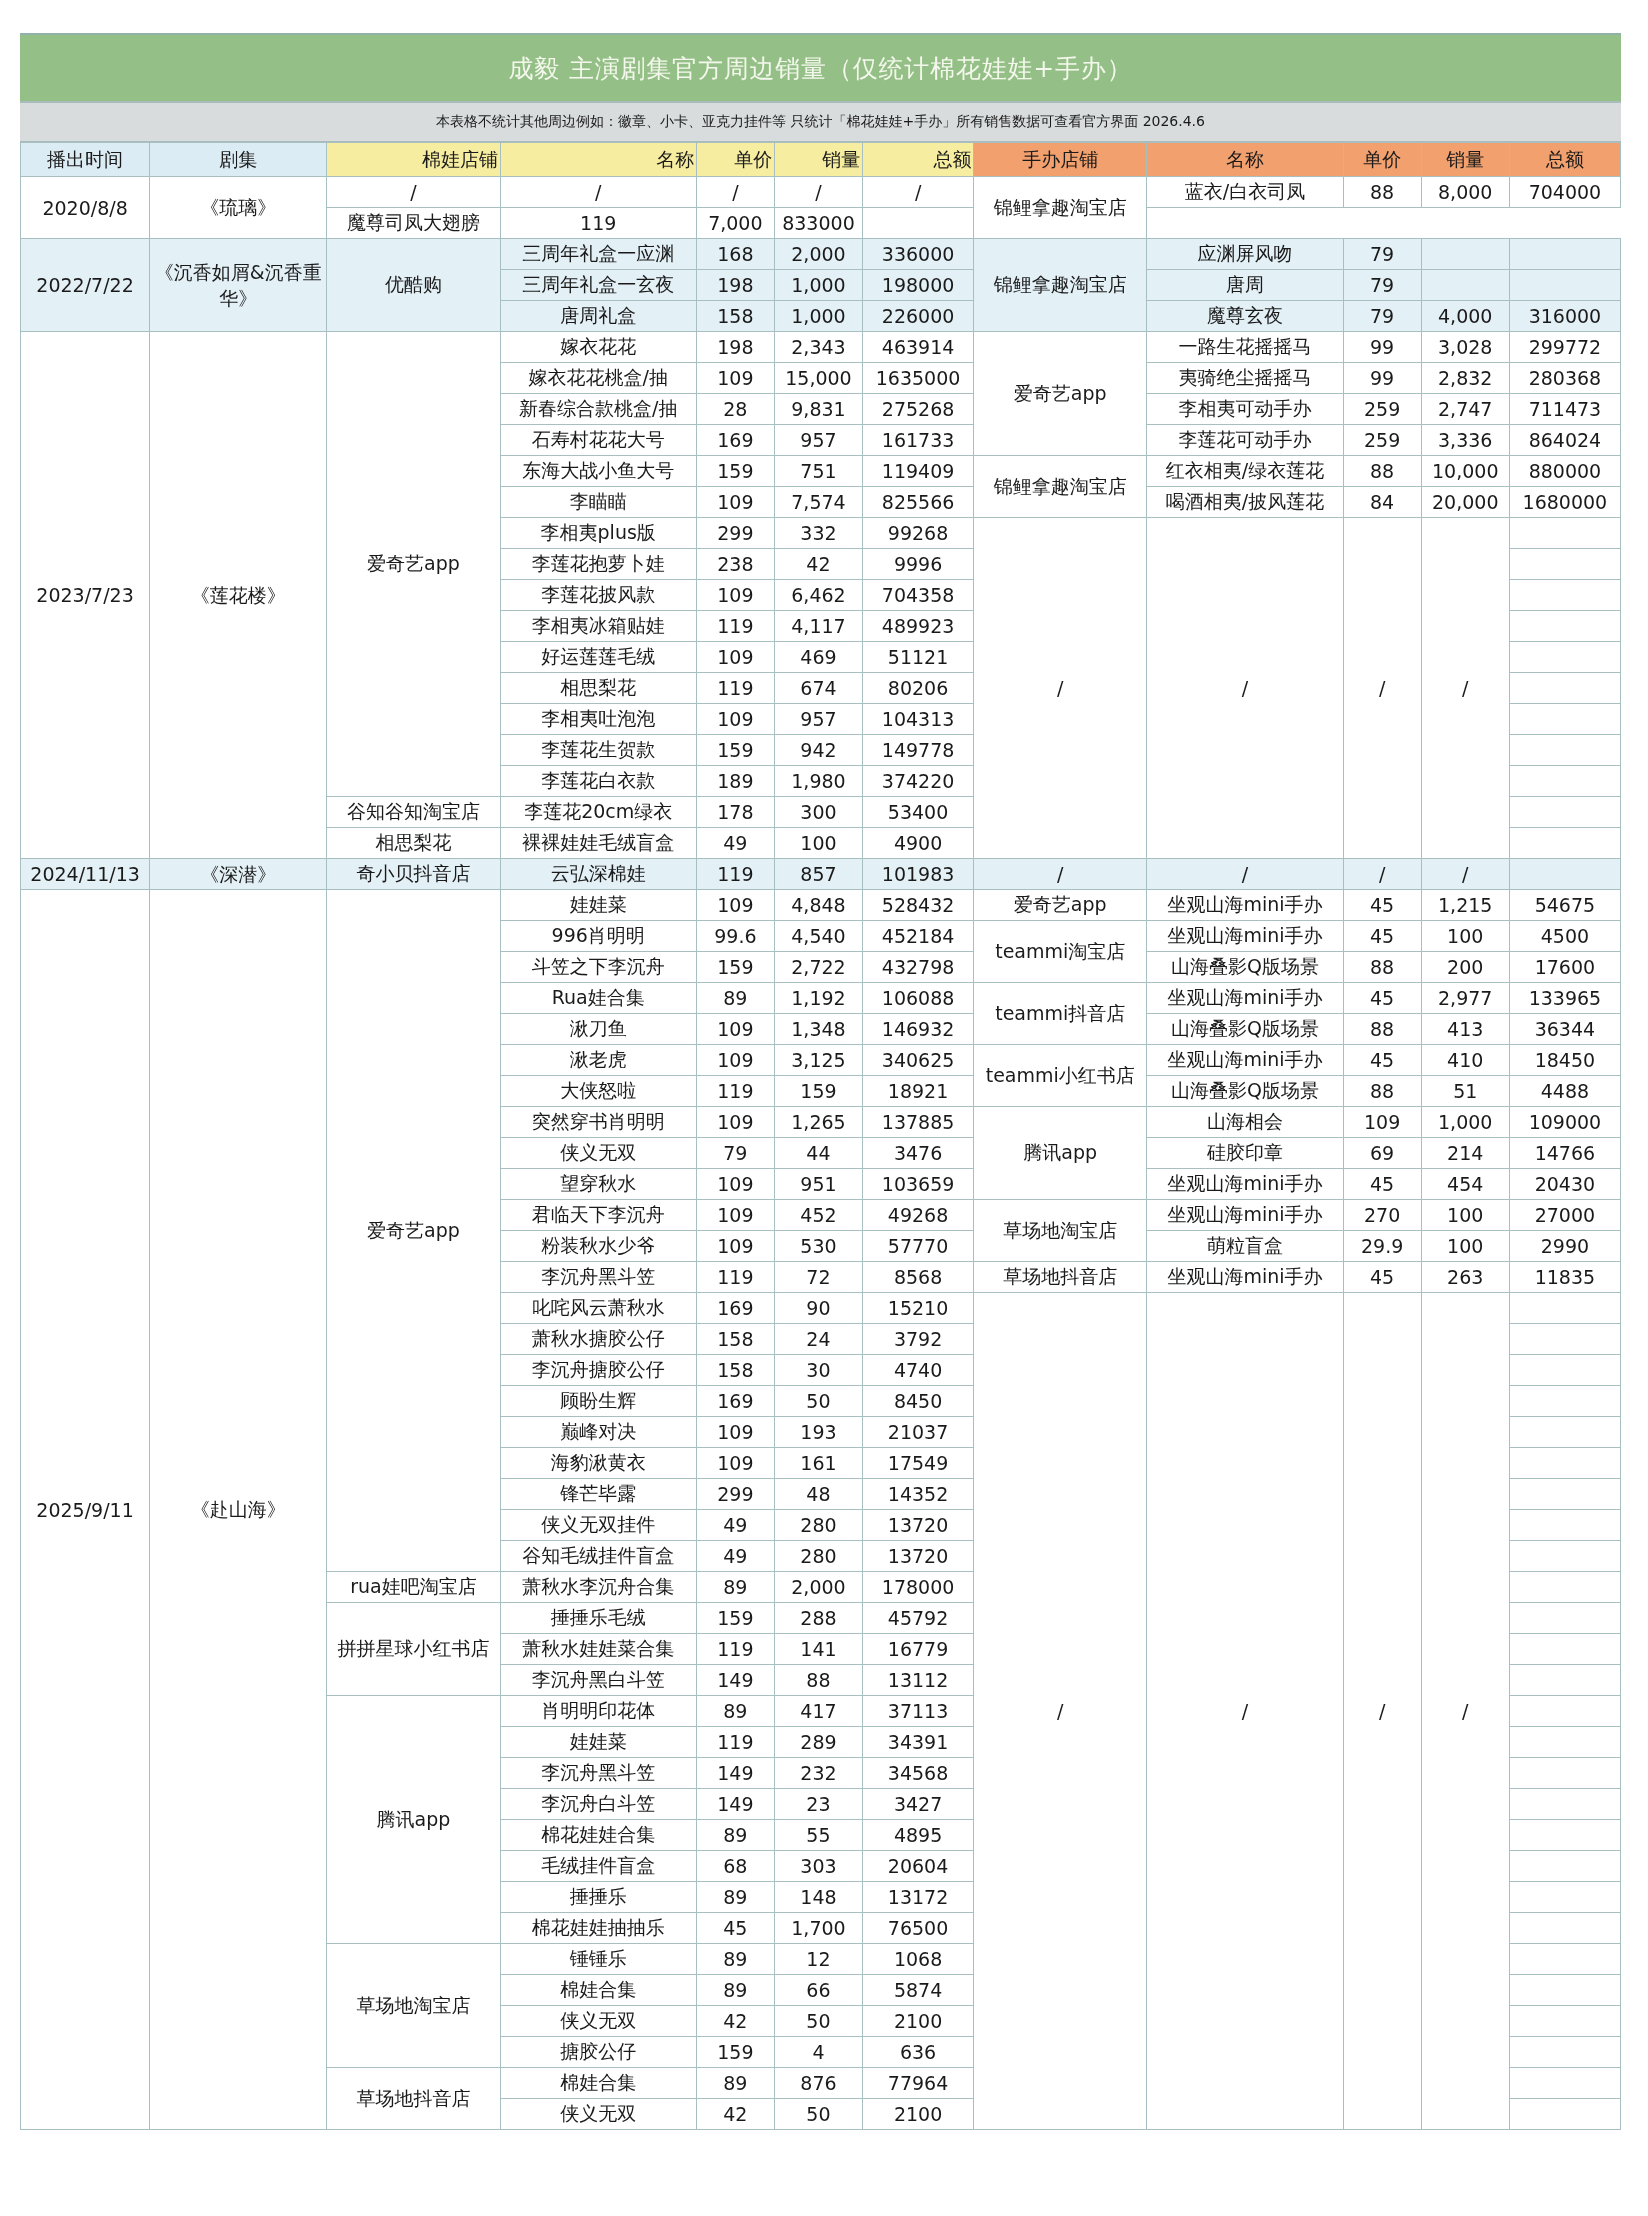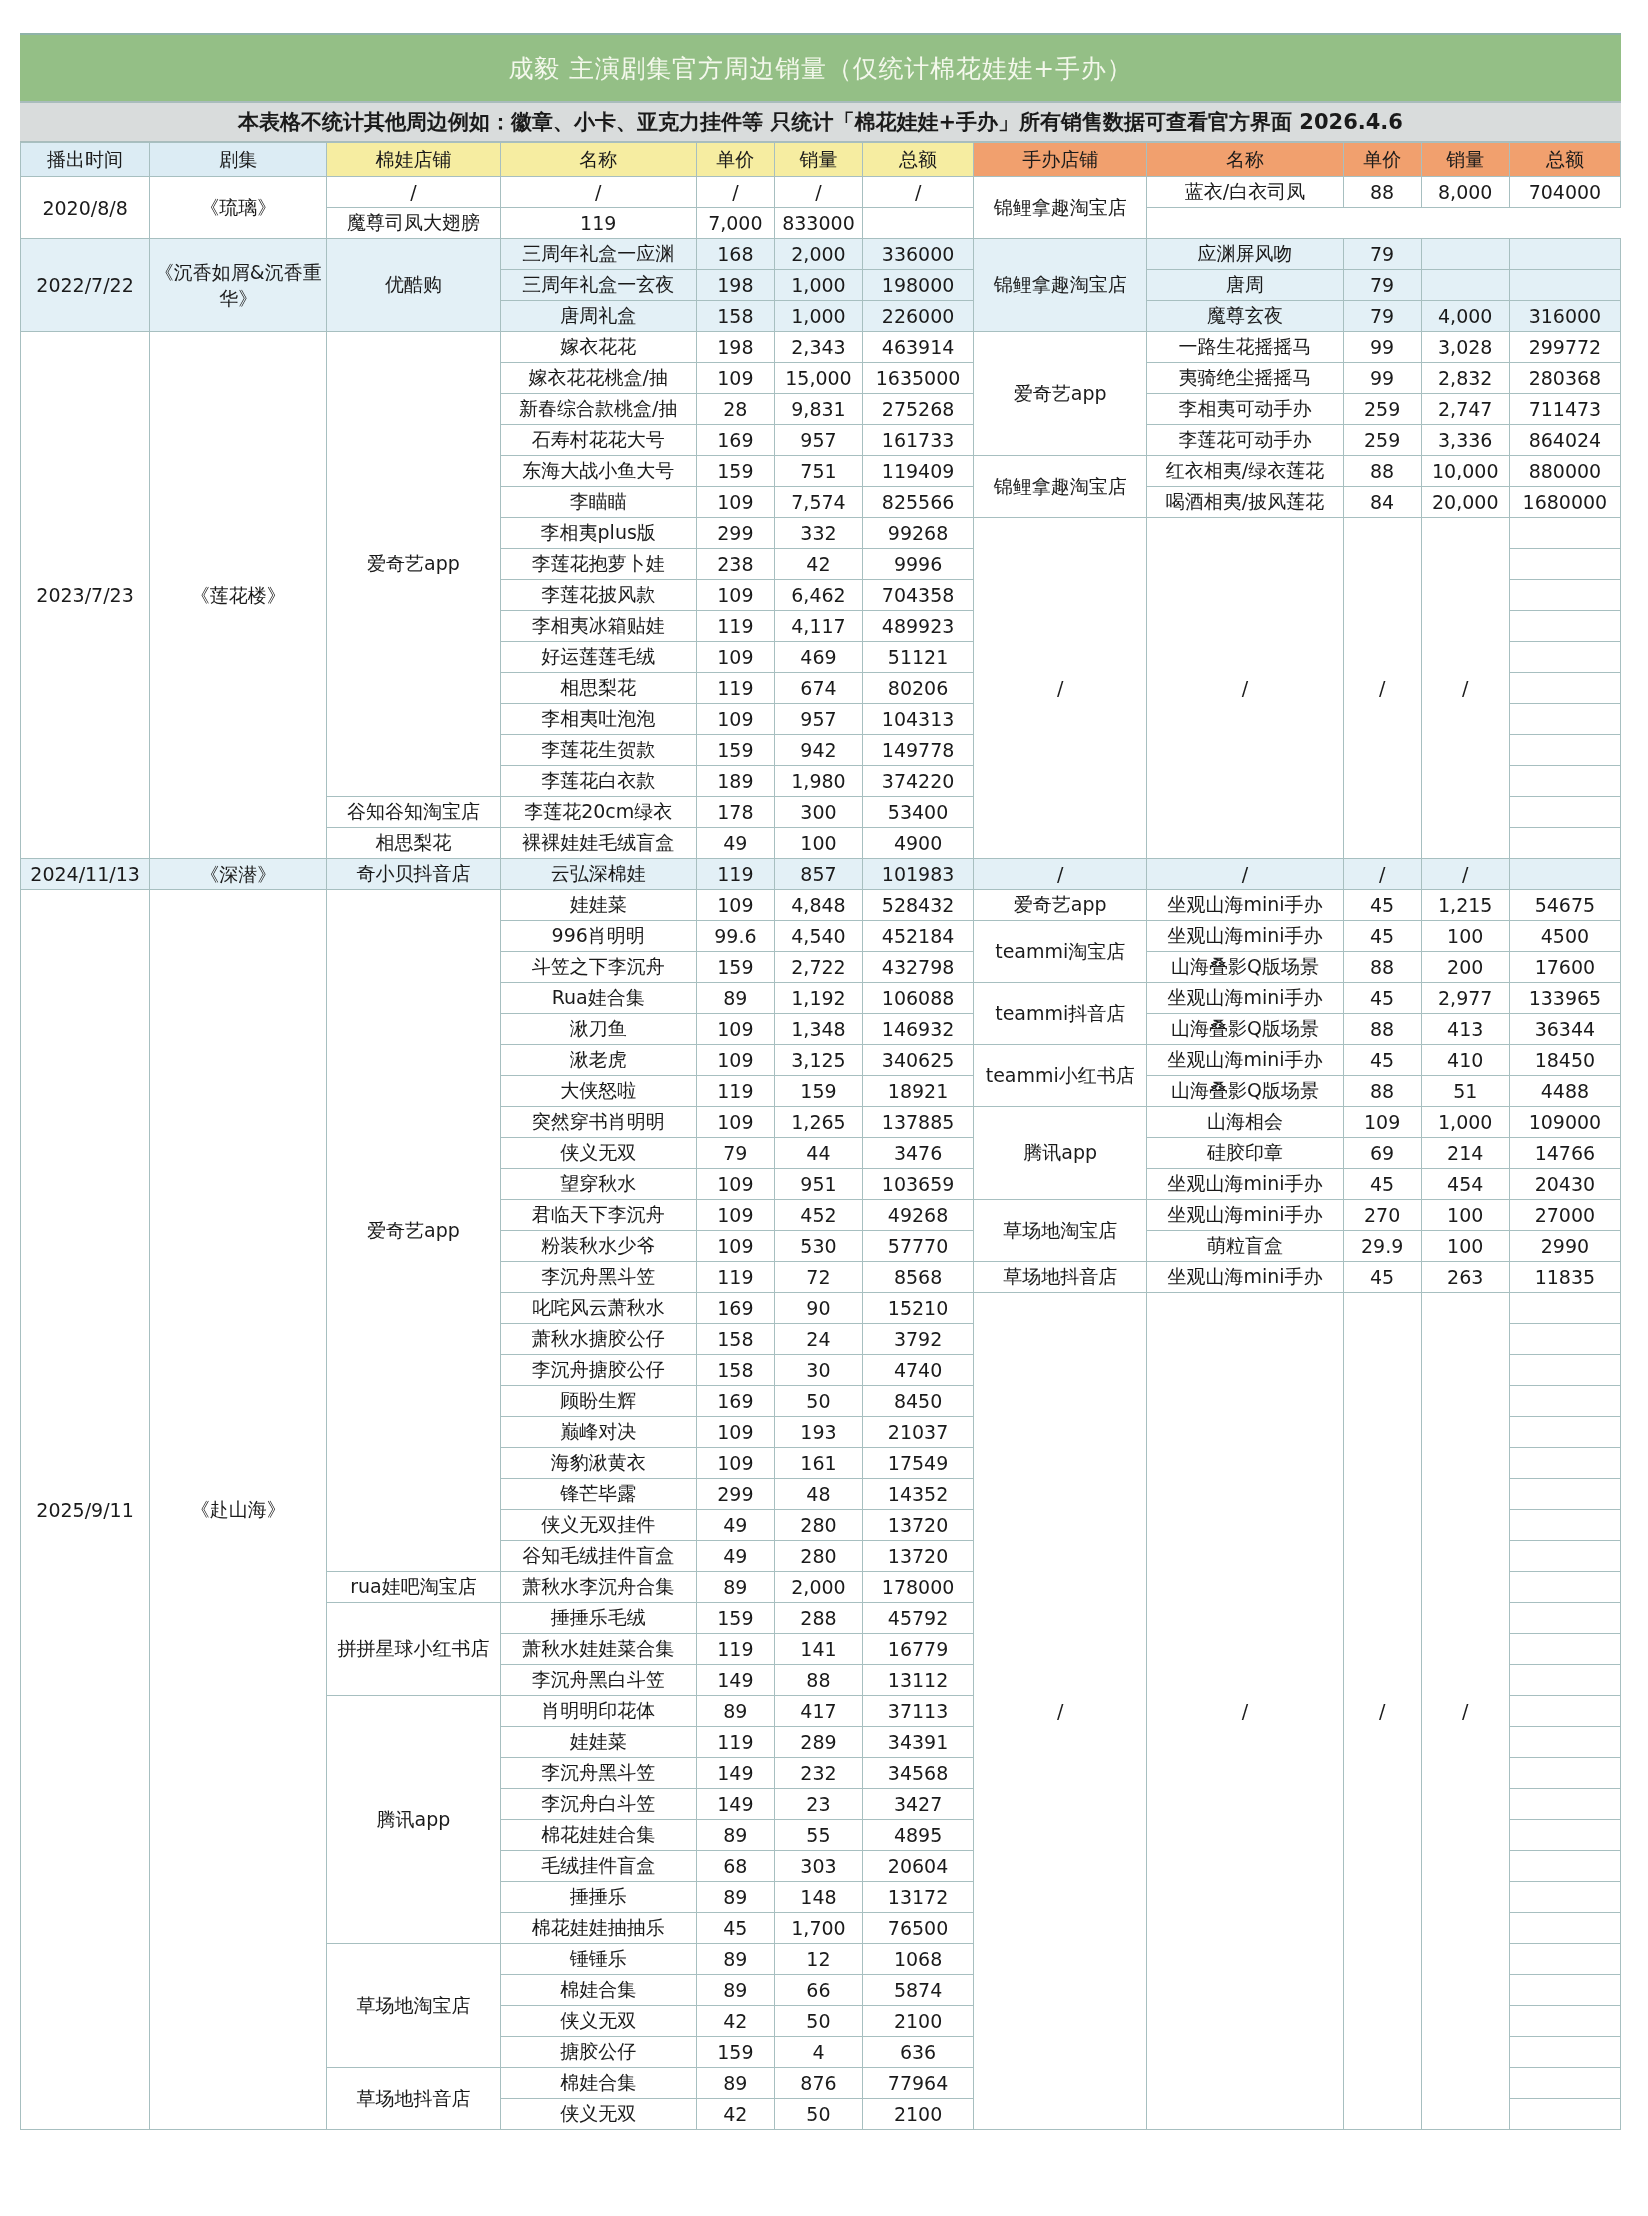--- a/index.html
+++ b/index.html
@@ -1,25 +1,25 @@
 <!DOCTYPE html>
 <html style="font-size:13.2px"><head>
 <meta charset="utf-8">
 <style>
   html,body{margin:0;padding:0;background:#ffffff;}
   body{width:1649px;height:2216px;overflow:hidden;font-family:"DejaVu Sans","Liberation Sans",sans-serif;color:#1a1a1a;}
   .wrap{position:absolute;left:20px;top:33px;width:1601px;}
   .title{height:66px;background:#94bf86;border-top:2.5px solid #8fb3a8;display:flex;align-items:center;justify-content:center;color:#f4f8ec;font-size:25px;font-weight:normal;letter-spacing:0.8px;}
-  .subtitle{height:38px;background:#d9dcdc;border-top:2.5px solid #a9bcbc;border-bottom:1.7px solid #a9bcbc;display:flex;align-items:center;justify-content:center;font-size:21px;color:#1a1a1a;font-weight:bold;}
+  .subtitle{height:38px;background:#d9dcdc;border-top:2.5px solid #a9bcbc;border-bottom:1.7px solid #a9bcbc;display:flex;align-items:center;justify-content:center;font-size:14px;color:#1a1a1a;}
   table{border-collapse:collapse;table-layout:fixed;width:1601px;padding-left:16px;}
   td,th{border:1.7px solid #a7bfc0;text-align:center;vertical-align:middle;font-size:19px;padding:0 1.7px;white-space:nowrap;overflow:hidden;font-weight:normal;}
   th{height:33px;}
   td{height:30px;}
   .h-blue{background:#dcecf4;}
-  .h-yellow{background:#f6eda1;}
+  .h-yellow{background:#f6eda1;text-align:right;}
   .h-orange{background:#f1a06e;margin-left:36px;}
   .band-a td{background:#ffffff;}
   .band-b td{background:#e3f0f6;}
   .wrap-cell{white-space:normal;line-height:26.4px;}
 </style>
 </head>
 <body>
 
 <div class="wrap">
   <div class="title">成毅 主演剧集官方周边销量（仅统计棉花娃娃+手办）</div>

